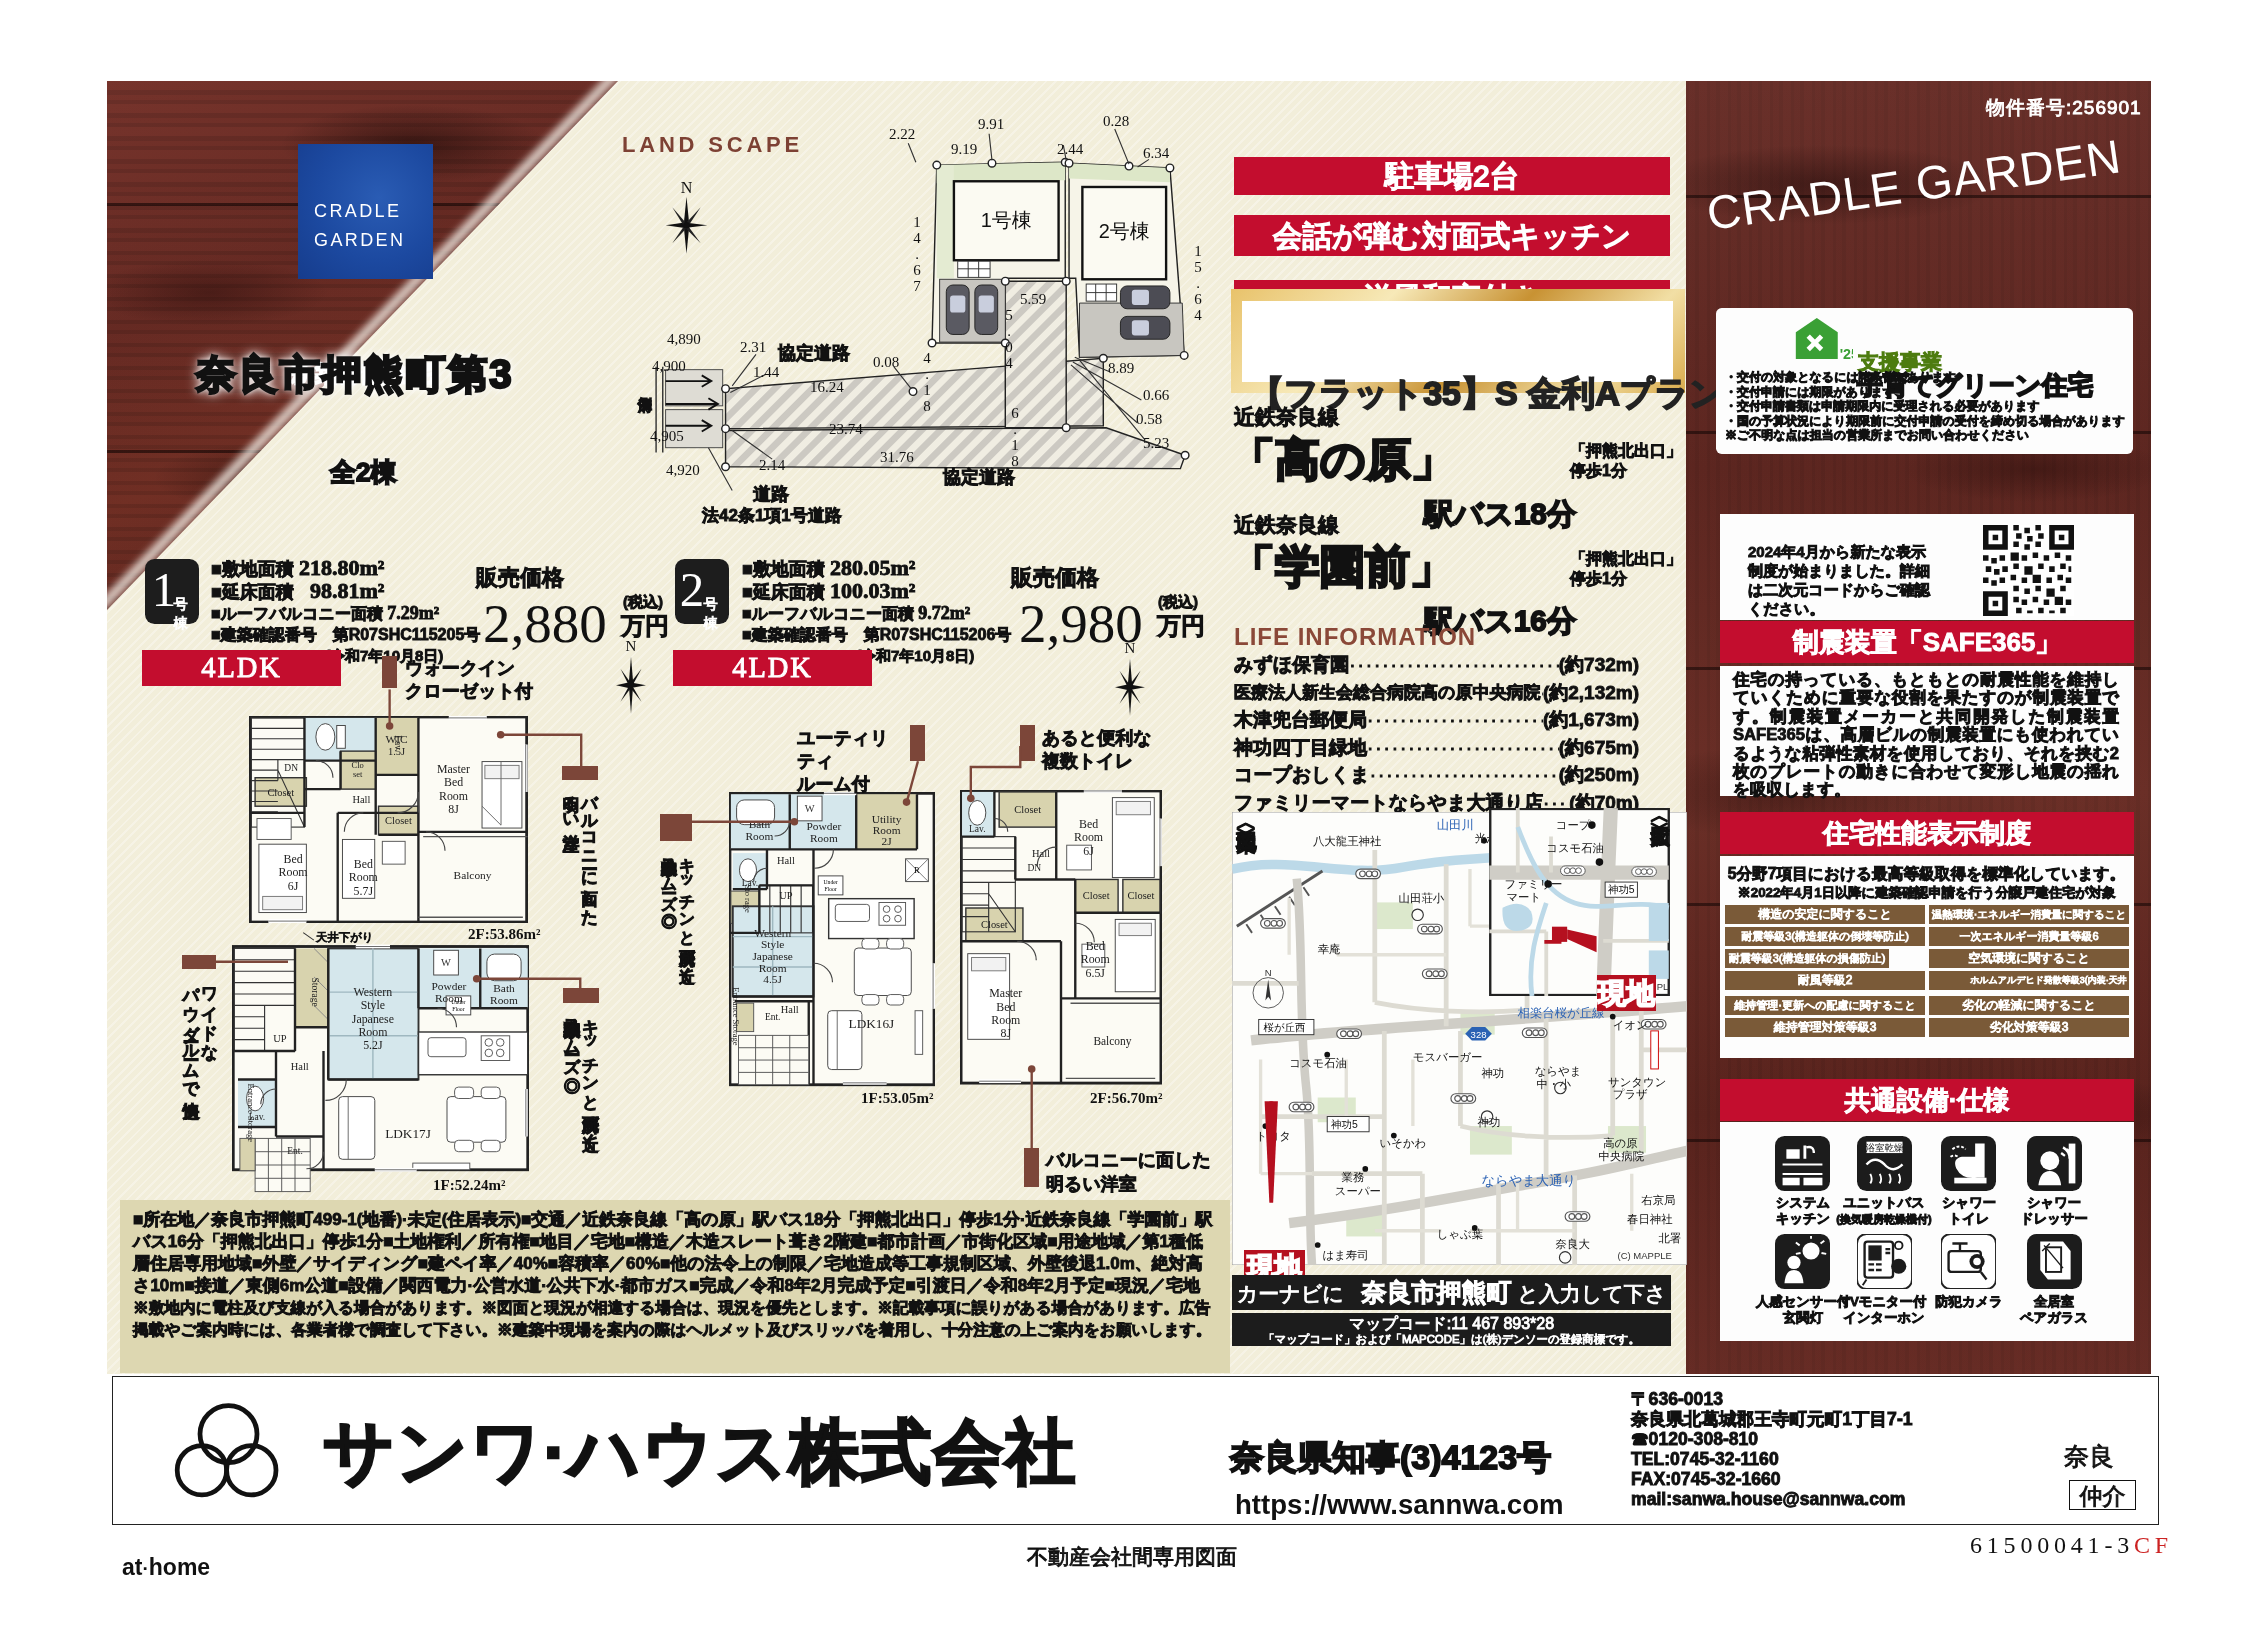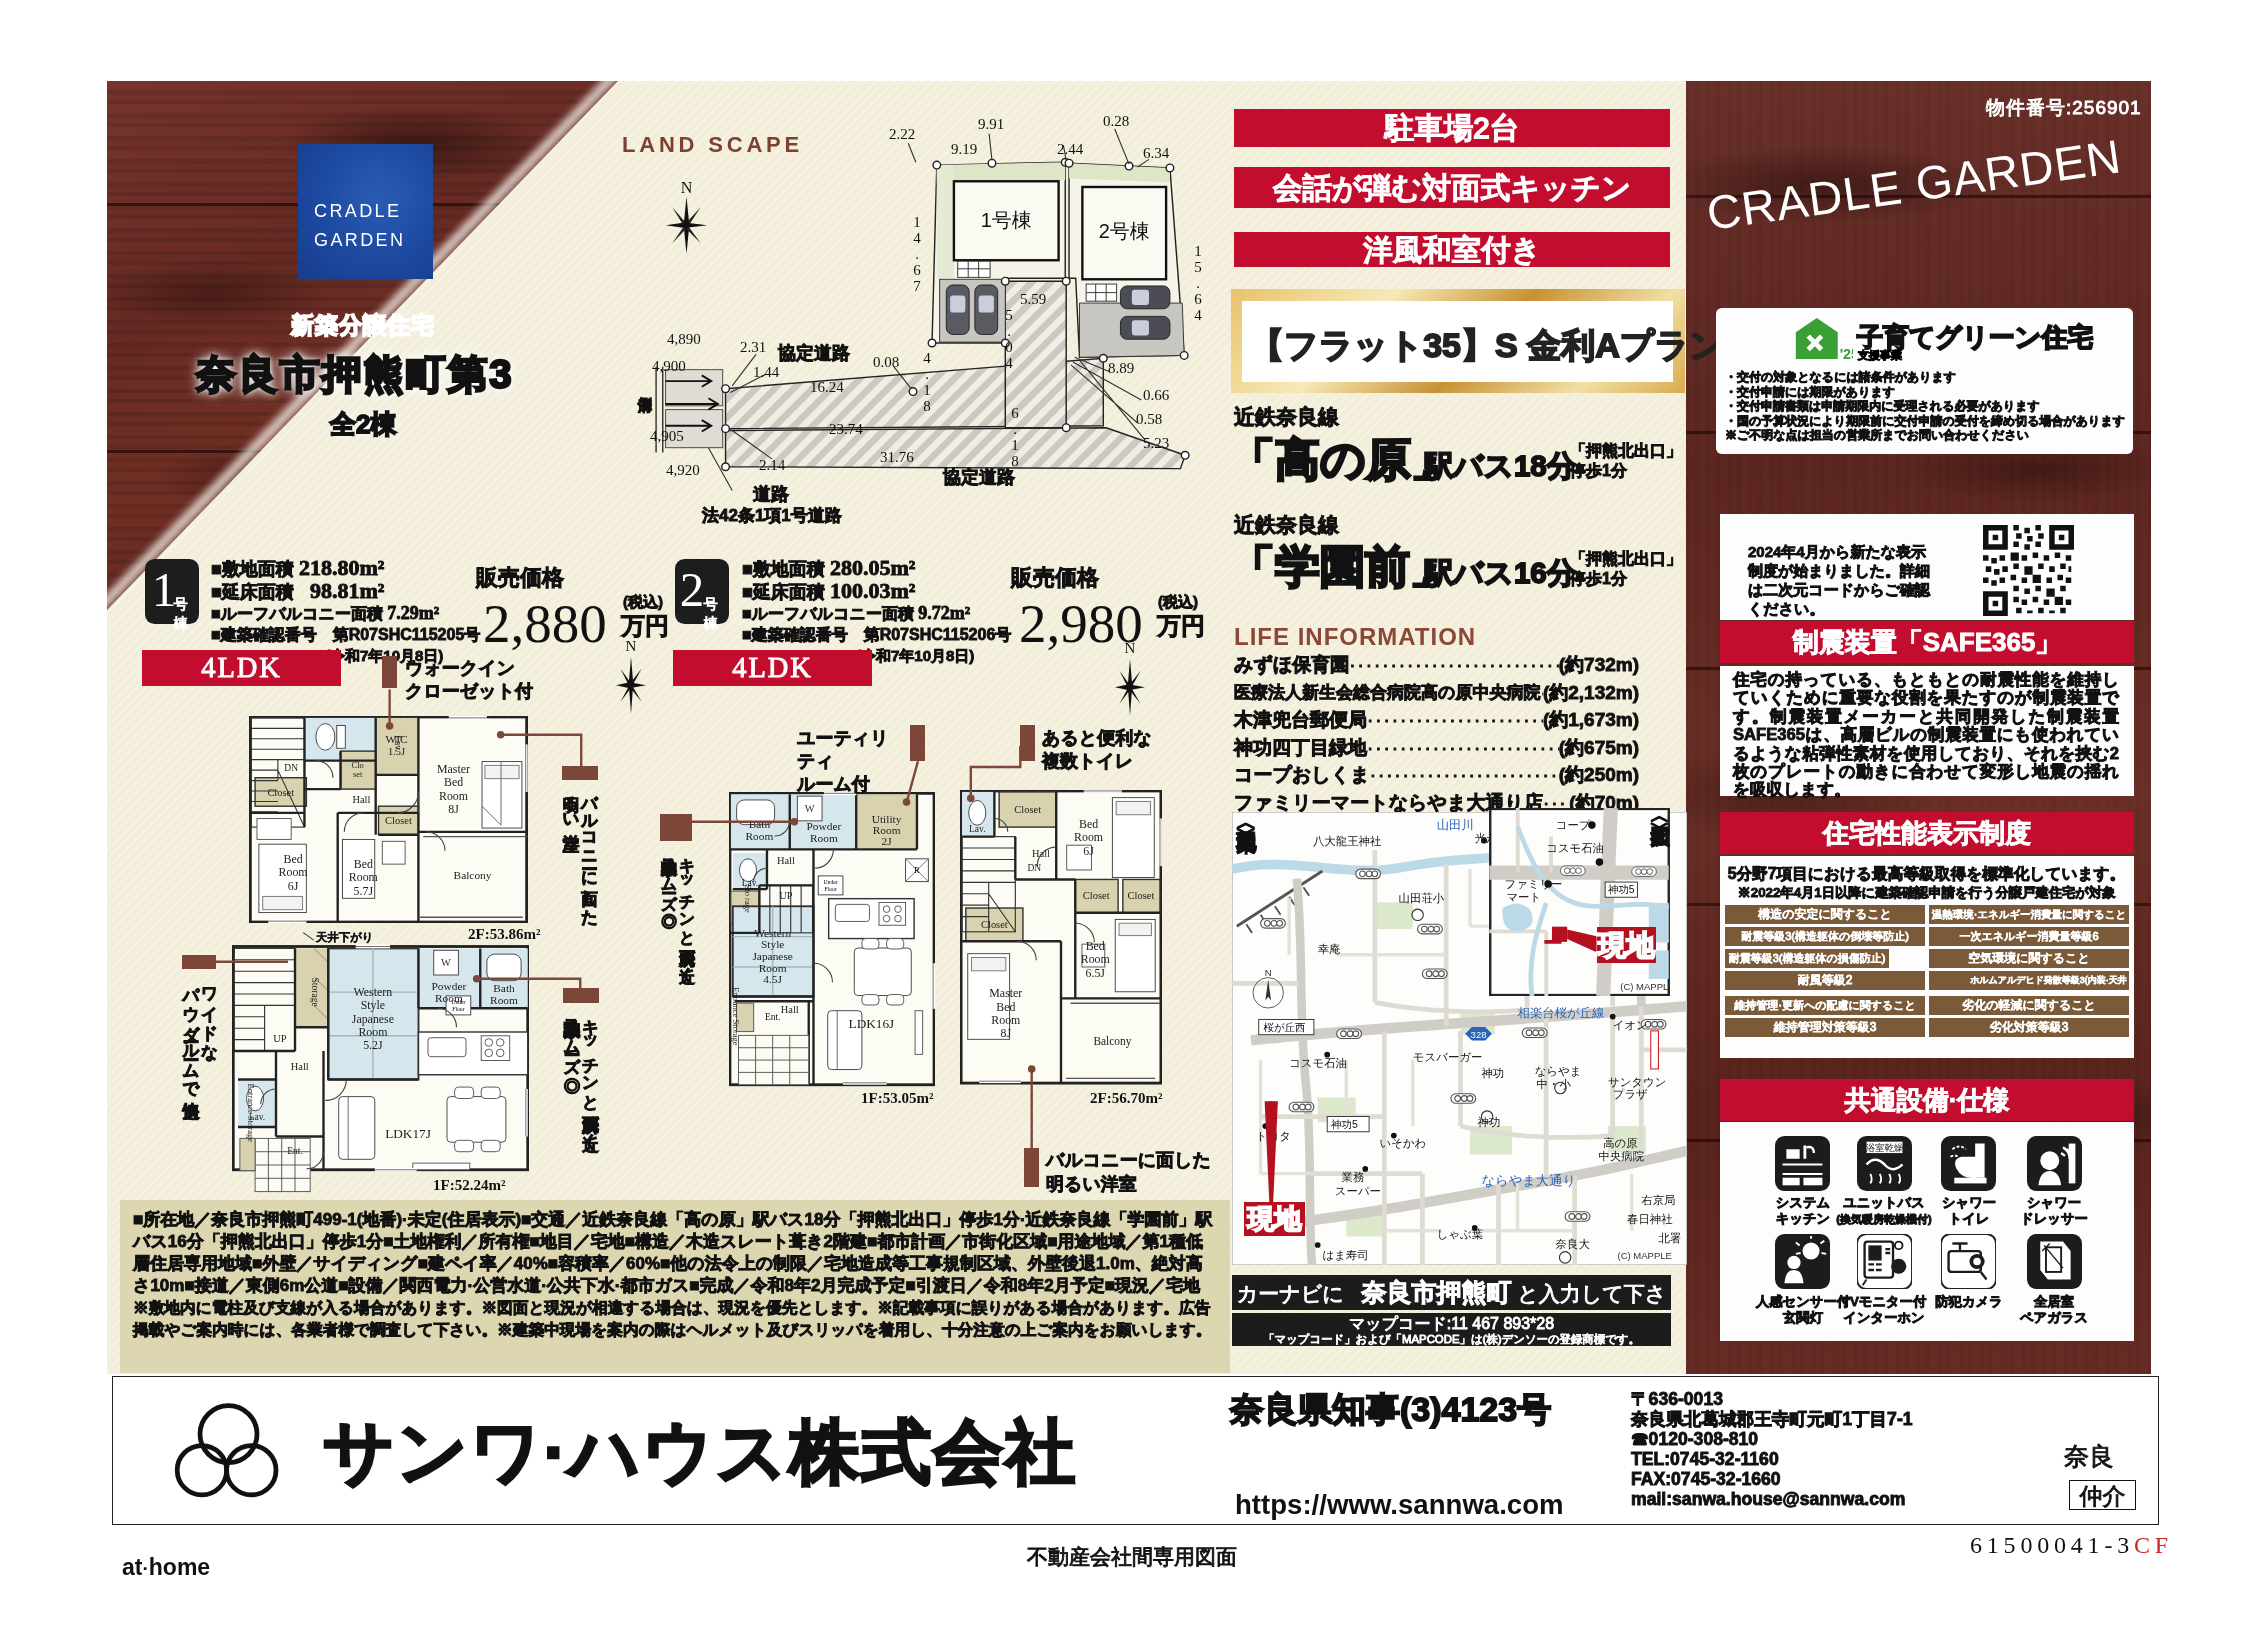--- a/index.html
+++ b/index.html
@@ -2,21 +2,21 @@
 <html lang="ja" style="font-size:15px"><head>
 <meta charset="utf-8">
 <title>flyer</title>
 <style>
 html,body{margin:0;padding:0;background:#fff;}
 *{box-sizing:border-box;}
 body{font-family:"Liberation Sans",sans-serif;-webkit-font-smoothing:antialiased;}
 #page{position:relative;width:2264px;height:1644px;background:#fff;overflow:hidden;}
 .abs{position:absolute;}
 .cjk{-webkit-text-stroke:0.9px currentColor;font-family:"Liberation Sans",sans-serif;}
-.cjkb{-webkit-text-stroke:1.8px currentColor;font-family:"Liberation Sans",sans-serif;}
+.cjkb{-webkit-text-stroke:1.8px currentColor;font-family:"Liberation Sans",sans-serif;margin-top:48px;}
 .cjkh{-webkit-text-stroke:2.6px currentColor;font-family:"Liberation Sans",sans-serif;}
 .serif{font-family:"Liberation Serif",serif;}
 .vert{writing-mode:vertical-rl;text-orientation:upright;}
 .redband{background:#c30d2e;color:#fff;text-align:center;}
 </style>
 </head>
 <body>
 <div id="page">
 
 <div class="abs" id="cream" style="left:107px;top:81px;width:1579px;height:1293px;
@@ -980,21 +980,21 @@
 
 <div class="abs" style="left:1716px;top:308px;width:417px;height:146px;background:#fdfdfd;border-radius:5.7px;"></div>
 
 <svg class="abs" style="left:1792px;top:315px;" width="61" height="48" viewBox="0 0 64 50">
 <path d="M4 18 L26 3 L48 18 V46 H4 Z" fill="#3aa035"></path>
 <path d="M17 22 l7 7 m0 0 l-7 7 m7 -7 l7 -7 m-7 7 l7 7" stroke="#fff" stroke-width="5"></path>
 <text x="50" y="46" font-size="15" fill="#3aa035" font-weight="bold">'25</text>
 </svg>
 
 <div class="abs cjkb" style="left:1857px;top:320px;font-size:26px;font-weight:bold;color:#111;">子育てグリーン住宅</div>
-<div class="abs cjk" style="left:1858px;top:348px;font-size:11px;font-weight:bold;color:#000000;">支援事業</div>
+<div class="abs cjk" style="left:1858px;top:348px;font-size:21px;font-weight:bold;color:#4d7c0f;">支援事業</div>
 
 <div class="abs cjk" style="left:1725px;top:370px;font-size:12px;font-weight:bold;color:#111;line-height:14.6px;white-space:nowrap;">
 ・交付の対象となるには諸条件があります<br>
 ・交付申請には期限があります<br>
 ・交付申請書類は申請期限内に受理される必要があります<br>
 ・国の予算状況により期限前に交付申請の受付を締め切る場合があります<br>
 ※ご不明な点は担当の営業所までお問い合わせください
 </div>
 
 

